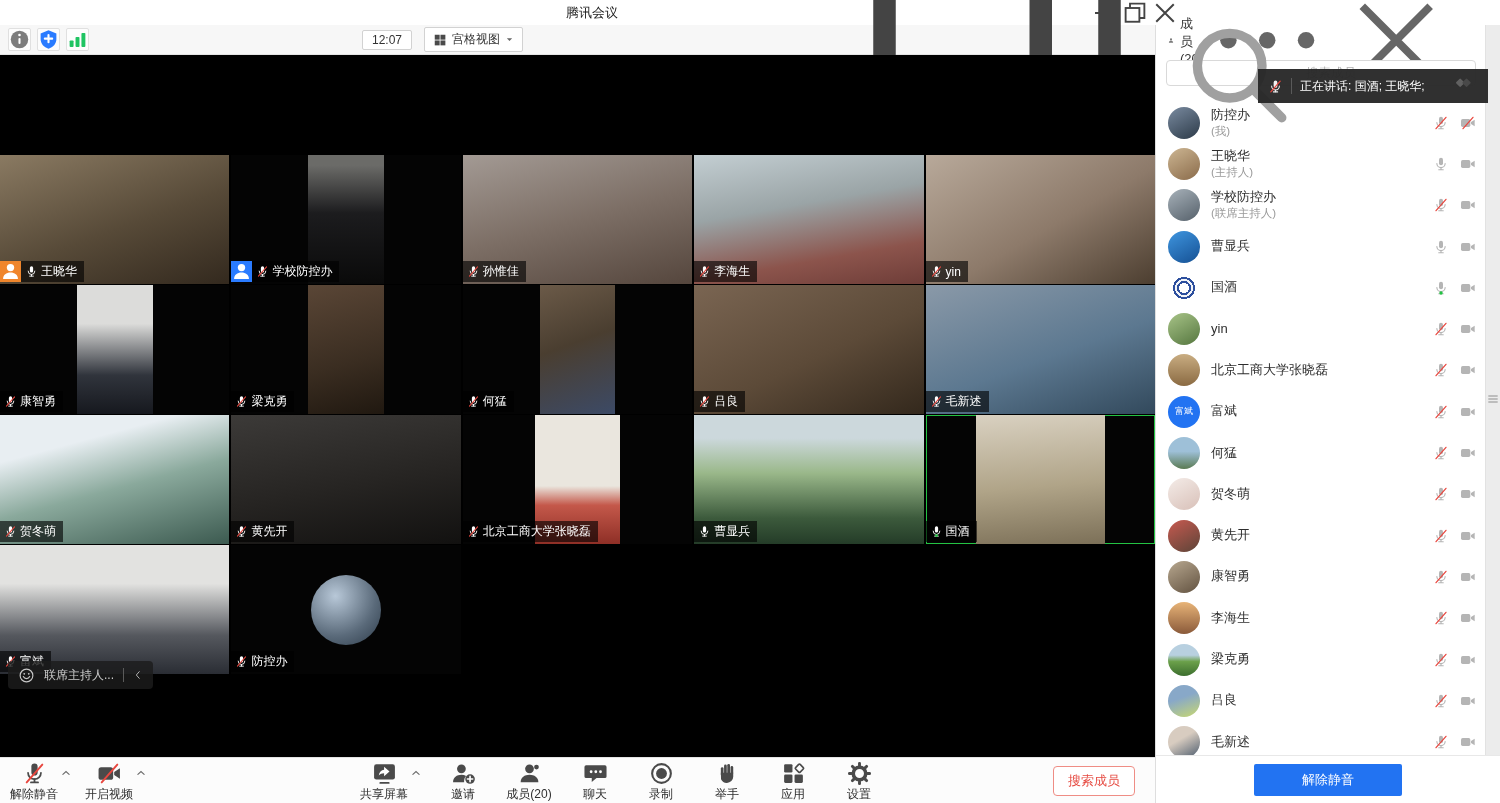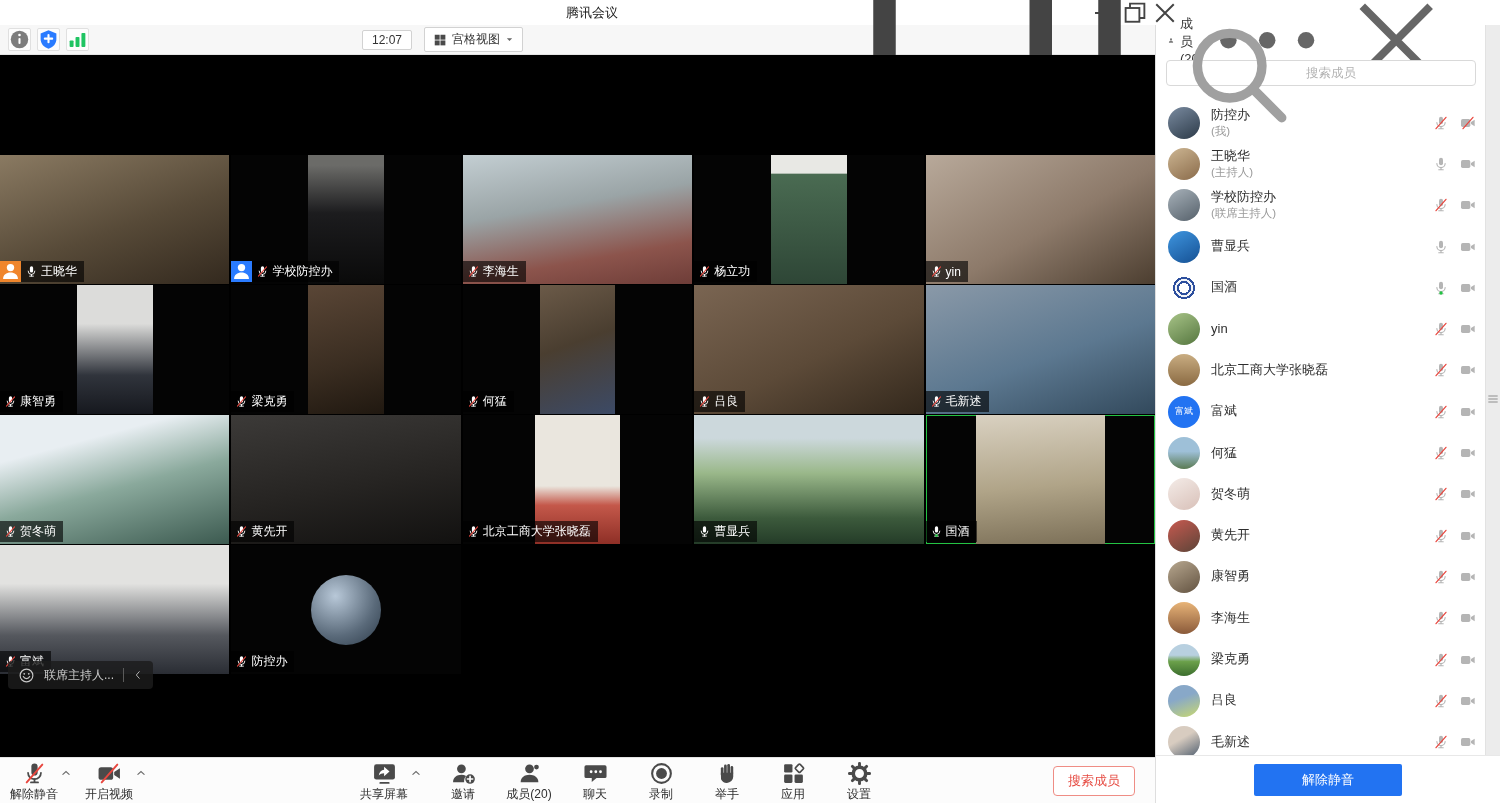--- a/index.html
+++ b/index.html
@@ -274,51 +274,51 @@
                   <path d="M5.8 11.3a6.2 6.2 0 0 0 12.4 0" fill="none" stroke="currentColor" stroke-width="1.7" stroke-linecap="round"></path>
                   <line x1="12" y1="17.5" x2="12" y2="20.3" stroke="currentColor" stroke-width="1.7" stroke-linecap="round"></line>
                   <line x1="8.6" y1="20.6" x2="15.4" y2="20.6" stroke="currentColor" stroke-width="1.7" stroke-linecap="round"></line>
                   <line x1="4.5" y1="20.5" x2="19.5" y2="3.5" class="slash" fill="none"></line>
                 </svg>
               </span>
               <span>学校防控办</span>
             </span>
           </div>
         </div>
+        <div class="tile t2">
+          <div class="vid sc2"></div>
+          <div class="labelrow">
+            <span class="nlabel">
+              <span style="width:13px;height:13px;display:inline-flex">
+                <svg viewBox="0 0 24 24" style="width:100%;height:100%;display:block">
+                  <rect x="9" y="2.5" width="6" height="11.5" rx="3" fill="currentColor"></rect>
+                  <path d="M5.8 11.3a6.2 6.2 0 0 0 12.4 0" fill="none" stroke="currentColor" stroke-width="1.7" stroke-linecap="round"></path>
+                  <line x1="12" y1="17.5" x2="12" y2="20.3" stroke="currentColor" stroke-width="1.7" stroke-linecap="round"></line>
+                  <line x1="8.6" y1="20.6" x2="15.4" y2="20.6" stroke="currentColor" stroke-width="1.7" stroke-linecap="round"></line>
+                  <line x1="4.5" y1="20.5" x2="19.5" y2="3.5" class="slash" fill="none"></line>
+                </svg>
+              </span>
+              <span>孙惟佳</span>
+            </span>
+          </div>
+        </div>
         <div class="tile t3">
           <div class="vid sc3"></div>
           <div class="labelrow">
             <span class="nlabel">
               <span style="width:13px;height:13px;display:inline-flex">
                 <svg viewBox="0 0 24 24" style="width:100%;height:100%;display:block">
                   <rect x="9" y="2.5" width="6" height="11.5" rx="3" fill="currentColor"></rect>
                   <path d="M5.8 11.3a6.2 6.2 0 0 0 12.4 0" fill="none" stroke="currentColor" stroke-width="1.7" stroke-linecap="round"></path>
                   <line x1="12" y1="17.5" x2="12" y2="20.3" stroke="currentColor" stroke-width="1.7" stroke-linecap="round"></line>
                   <line x1="8.6" y1="20.6" x2="15.4" y2="20.6" stroke="currentColor" stroke-width="1.7" stroke-linecap="round"></line>
                   <line x1="4.5" y1="20.5" x2="19.5" y2="3.5" class="slash" fill="none"></line>
                 </svg>
               </span>
               <span>李海生</span>
-            </span>
-          </div>
-        </div>
-        <div class="tile t4">
-          <div class="vid sc4"></div>
-          <div class="labelrow">
-            <span class="nlabel">
-              <span style="width:13px;height:13px;display:inline-flex">
-                <svg viewBox="0 0 24 24" style="width:100%;height:100%;display:block">
-                  <rect x="9" y="2.5" width="6" height="11.5" rx="3" fill="currentColor"></rect>
-                  <path d="M5.8 11.3a6.2 6.2 0 0 0 12.4 0" fill="none" stroke="currentColor" stroke-width="1.7" stroke-linecap="round"></path>
-                  <line x1="12" y1="17.5" x2="12" y2="20.3" stroke="currentColor" stroke-width="1.7" stroke-linecap="round"></line>
-                  <line x1="8.6" y1="20.6" x2="15.4" y2="20.6" stroke="currentColor" stroke-width="1.7" stroke-linecap="round"></line>
-                  <line x1="4.5" y1="20.5" x2="19.5" y2="3.5" class="slash" fill="none"></line>
-                </svg>
-              </span>
-              <span>杨立功</span>
             </span>
           </div>
         </div>
         <div class="tile t5">
           <div class="vid sc5"></div>
           <div class="labelrow">
             <span class="nlabel">
               <span style="width:13px;height:13px;display:inline-flex">
                 <svg viewBox="0 0 24 24" style="width:100%;height:100%;display:block">
                   <rect x="9" y="2.5" width="6" height="11.5" rx="3" fill="currentColor"></rect>
@@ -1120,15 +1120,34 @@
     <div class="sb-footer">
       <button class="unmutebtn">解除静音</button>
     </div>
     <div class="scrollstrip">
       <span style="display: inline-flex;">
           <svg viewBox="0 0 24 24" style="width:100%;height:100%;display:block">
             <path d="M4 7h16M4 12h16M4 17h16" stroke="currentColor" stroke-width="1.8"></path>
           </svg>
         </span>
     </div>
+    <div class="banner">
+      <span class="bmic" style="display: inline-flex;">
+          <svg viewBox="0 0 24 24" style="width:100%;height:100%;display:block">
+            <rect x="9" y="2.5" width="6" height="11.5" rx="3" fill="currentColor"></rect>
+            <path d="M5.8 11.3a6.2 6.2 0 0 0 12.4 0" fill="none" stroke="currentColor" stroke-width="1.7" stroke-linecap="round"></path>
+            <line x1="12" y1="17.5" x2="12" y2="20.3" stroke="currentColor" stroke-width="1.7" stroke-linecap="round"></line>
+            <line x1="8.6" y1="20.6" x2="15.4" y2="20.6" stroke="currentColor" stroke-width="1.7" stroke-linecap="round"></line>
+            <line x1="4.5" y1="20.5" x2="19.5" y2="3.5" class="slash" fill="none"></line>
+          </svg>
+        </span>
+      <span class="bdiv"></span>
+      <span class="btext">正在讲话: 国酒; 王晓华;</span>
+      <span class="blogo" style="display: inline-flex;">
+          <svg viewBox="0 0 24 24" style="width:100%;height:100%;display:block">
+            <rect x="3.5" y="2.2" width="9" height="9" rx="1.4" transform="rotate(45 8 6.7)" fill="#8a8a8a"></rect>
+            <rect x="12.5" y="2.2" width="9" height="9" rx="1.4" transform="rotate(45 17 6.7)" fill="#5e5e5e"></rect>
+          </svg>
+        </span>
+    </div>
   </div>
 
 </div>
 
 </body></html>

